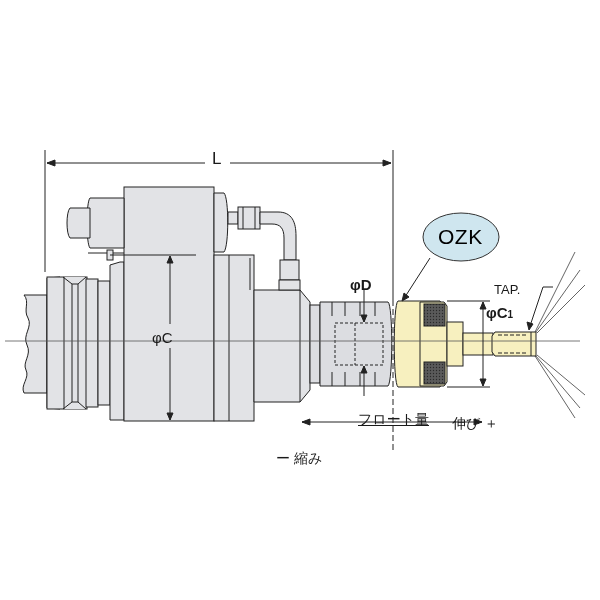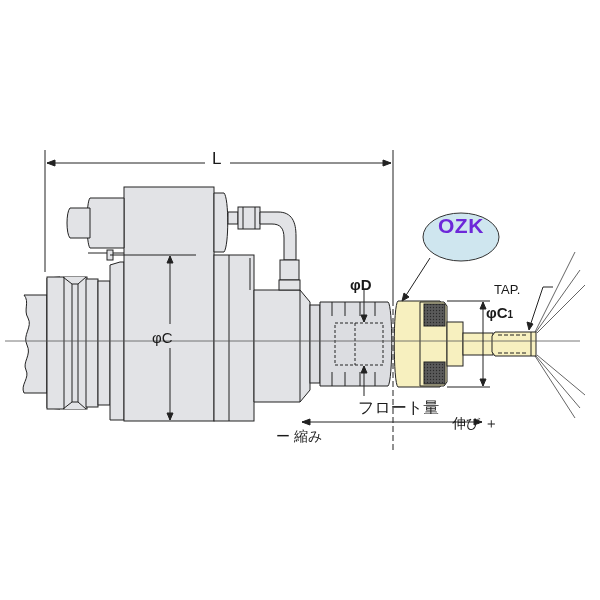--- a/index.html
+++ b/index.html
@@ -4,24 +4,24 @@
 <style>
   html, body { margin: 0; padding: 0; background: #ffffff; }
   body { width: 600px; height: 600px; overflow: hidden; position: relative; font-family: "Liberation Sans", "DejaVu Sans", sans-serif; }
   #diagram { position: absolute; left: 0; top: 0; width: 600px; height: 600px; }
   .lbl { position: absolute; color: #1a1a1a; white-space: nowrap; line-height: 1; }
   .lbl-L { left: 212px; top: 150px; font-size: 17px; }
   .lbl-phiC { left: 152px; top: 330px; font-size: 15px; }
   .lbl-phiD { left: 350px; top: 277px; font-size: 15px; font-weight: bold; }
   .lbl-phiC1 { left: 486px; top: 305px; font-size: 15px; font-weight: bold; }
   .lbl-tap { left: 494px; top: 283px; font-size: 13px; }
-  .lbl-float { left: 358px; top: 400px; font-size: 16px; }
-  .lbl-shrink { left: 276px; top: 429px; font-size: 14px; }
+  .lbl-float { left: 358px; top: 412px; font-size: 14px; text-decoration: underline; }
+  .lbl-shrink { left: 276px; top: 451px; font-size: 14px; }
   .lbl-extend { left: 452px; top: 416px; font-size: 14px; }
-  .lbl-ozk { left: 438px; top: 215px; font-size: 21px; font-weight: bold; color: #6d28d9; letter-spacing: 0.5px; }
+  .lbl-ozk { left: 438px; top: 226px; font-size: 21px; font-weight: normal; color: #000000; letter-spacing: 0.5px; }
   .sub { font-size: 10px; }
 </style>
 </head>
 <body>
 
 <svg id="diagram" viewBox="0 0 600 600" xmlns="http://www.w3.org/2000/svg">
   <defs>
     <pattern id="knurl" width="3" height="3" patternUnits="userSpaceOnUse">
       <rect width="3" height="3" fill="#5a5a5a"></rect>
       <circle cx="1.5" cy="1.5" r="0.7" fill="#2a2a2a"></circle>

